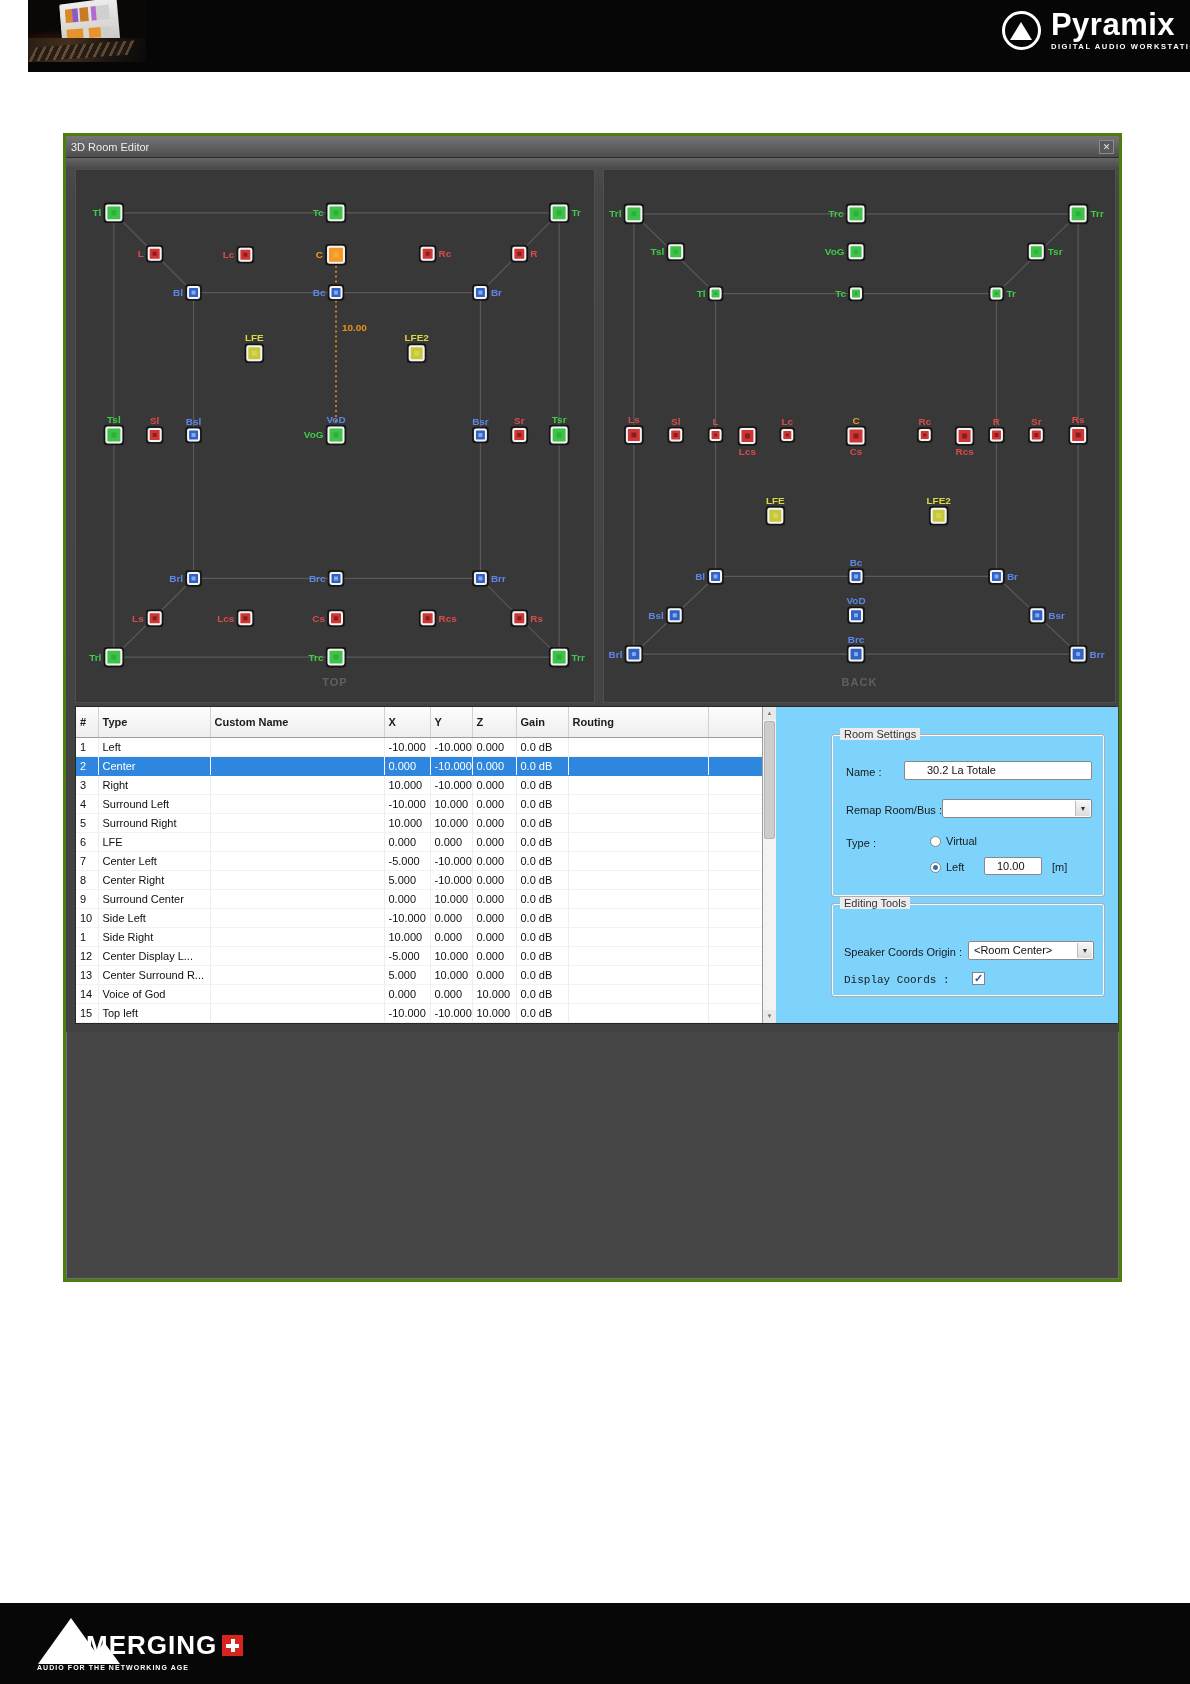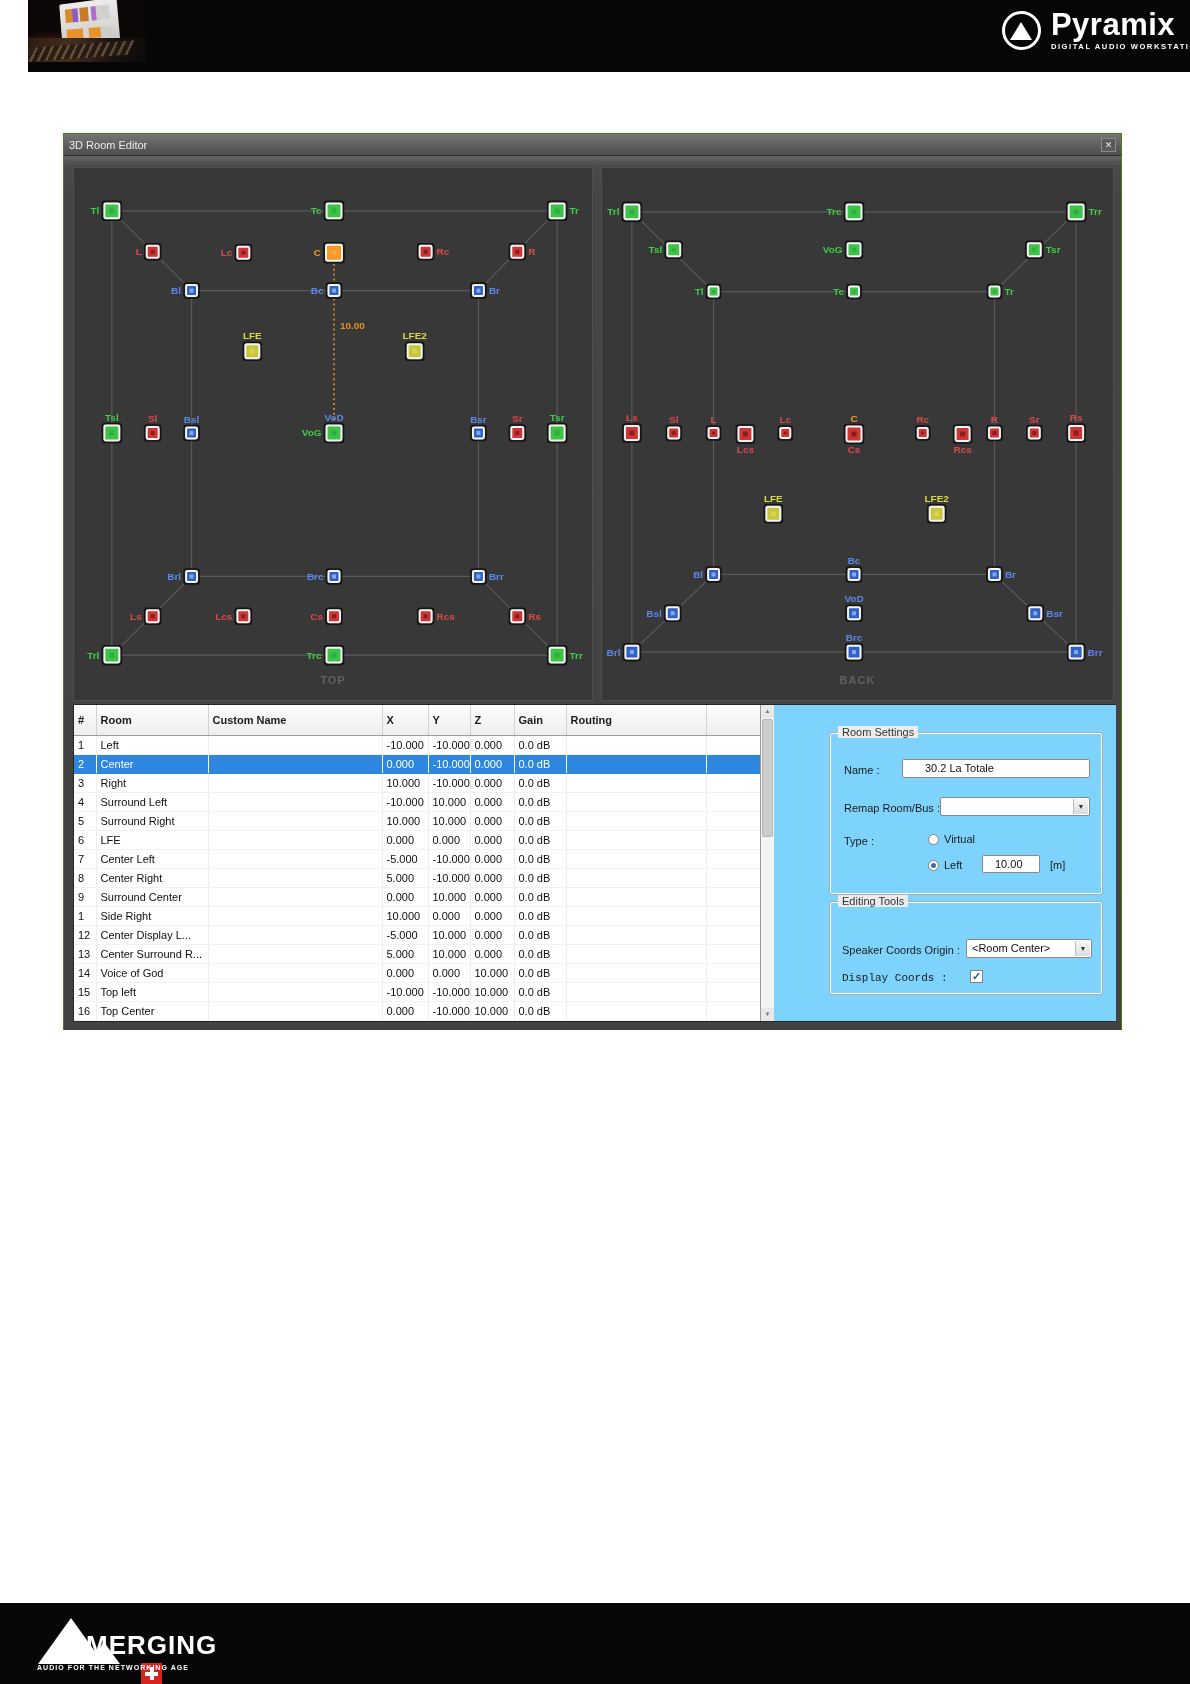--- a/index.html
+++ b/index.html
@@ -23,22 +23,22 @@
   .photo .keys{position:absolute;left:4px;top:44px;width:100px;height:14px;opacity:.8;
     background:repeating-linear-gradient(90deg,#6a5640 0 3px,#241a12 3px 8px);transform:rotate(-4deg) skewX(-30deg);}
   .brand{position:absolute;right:14px;top:9px;display:flex;align-items:center;gap:10px;}
   .brand-circle{width:33px;height:33px;border:3px solid #fff;border-radius:50%;position:relative;background:#060606;}
   .brand-circle .tri{position:absolute;left:50%;top:54%;transform:translate(-50%,-50%);width:0;height:0;
     border-left:11px solid transparent;border-right:11px solid transparent;border-bottom:18px solid #fff;}
   .brand-name{color:#fff;font-size:31px;font-weight:bold;line-height:1;letter-spacing:.5px;}
   .brand-sub{color:#fff;font-size:7.6px;font-weight:bold;letter-spacing:1.55px;margin-top:2px;}
 
   
-  .dialog{position:absolute;left:63px;top:133px;width:1059px;height:897px;background:#464646;
-    border:1px solid #4d7c0f;box-shadow:inset 0 0 0 1px #6e6e6e;box-sizing:border-box;}
+  .dialog{position:absolute;left:63px;top:133px;width:1059px;height:1149px;background:#464646;
+    border:3px solid #4d7c0f;box-shadow:inset 0 0 0 1px #6e6e6e;box-sizing:border-box;}
   .titlebar{height:21px;background:linear-gradient(#757575,#4d4d4d);border-bottom:1px solid #2d2d2d;
     display:flex;align-items:center;padding:0 5px;}
   .titlebar .t{color:#ececec;font-size:11px;}
   .close-btn{margin-left:auto;width:15px;height:14px;text-align:center;line-height:13px;font-size:9px;color:#e6e6e6;
     background:#5a5a5a;border:1px solid #8a8a8a;box-sizing:border-box;}
   .dialog-body{position:relative;height:874px;background:linear-gradient(#656565 0,#4a4a4a 10px,#454545 40px,#424242 100%);}
 
   .view-panel{position:absolute;top:11px;height:534px;background:#383838;border:1px solid #4f4f4f;box-sizing:border-box;}
   #panel-top{left:9px;width:520px;}
   #panel-back{left:537px;width:513px;}
@@ -79,21 +79,21 @@
     border-left:1px solid #bdbdbd;font-size:7px;color:#333;display:flex;align-items:center;justify-content:center;}
   .radio{position:absolute;width:11px;height:11px;border:1px solid #848484;border-radius:50%;background:#fff;box-sizing:border-box;}
   .radio.on:after{content:"";position:absolute;left:2px;top:2px;width:5px;height:5px;border-radius:50%;background:#3a6ea5;}
   .checkbox{position:absolute;width:13px;height:13px;background:#fff;border:1px solid #848484;box-sizing:border-box;
     font-size:11px;line-height:11px;text-align:center;color:#2d5b9b;font-weight:bold;}
 
   
   .footer{position:absolute;left:0;top:1603px;width:1190px;height:81px;background:#070707;}
   .m-logo{position:absolute;left:38px;top:15px;}
   .m-text{position:absolute;left:86px;top:29px;font-size:26px;font-weight:bold;color:#fff;letter-spacing:1px;
-    display:flex;align-items:center;gap:5px;line-height:1;flex-direction:column;}
+    display:flex;align-items:center;gap:5px;line-height:1;}
   .m-cross{display:inline-block;width:21px;height:21px;background:#d8241f;position:relative;}
   .m-cross:before{content:"";position:absolute;left:9px;top:4px;width:4px;height:13px;background:#fff;}
   .m-cross:after{content:"";position:absolute;left:4px;top:9px;width:13px;height:4px;background:#fff;}
   .m-tag{position:absolute;left:37px;top:61px;font-size:7px;font-weight:bold;letter-spacing:1.05px;color:#fff;}
 </style>
 </head>
 <body>
 
 <div class="page">
 
@@ -544,21 +544,21 @@
               <col style="width:46px">
                 <col style="width:42px">
                 <col style="width:44px">
               <col style="width:52px">
                 <col style="width:140px">
                 <col style="width:55px">
             </colgroup>
             <thead>
                 <tr>
                   <th>#</th>
-                  <th>Room</th>
+                  <th>Type</th>
                   <th>Custom Name</th>
                   <th>X</th>
                   <th>Y</th>
                   <th>Z</th>
                   <th>Gain</th>
                   <th>Routing</th>
                   <th></th>
                 </tr>
               </thead>
             <tbody>
@@ -649,20 +649,31 @@
                   <td>0.0 dB</td>
                   <td></td>
                   <td></td>
                 </tr>
                 <tr>
                   <td>9</td>
                   <td>Surround Center</td>
                   <td></td>
                   <td>0.000</td>
                   <td>10.000</td>
+                  <td>0.000</td>
+                  <td>0.0 dB</td>
+                  <td></td>
+                  <td></td>
+                </tr>
+                <tr>
+                  <td>10</td>
+                  <td>Side Left</td>
+                  <td></td>
+                  <td>-10.000</td>
+                  <td>0.000</td>
                   <td>0.000</td>
                   <td>0.0 dB</td>
                   <td></td>
                   <td></td>
                 </tr>
                 <tr>
                   <td>1</td>
                   <td>Side Right</td>
                   <td></td>
                   <td>10.000</td>

